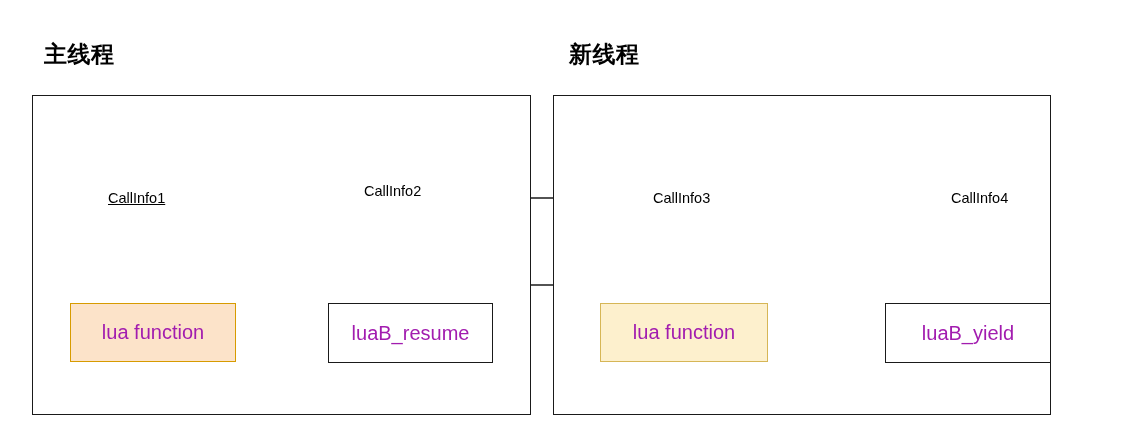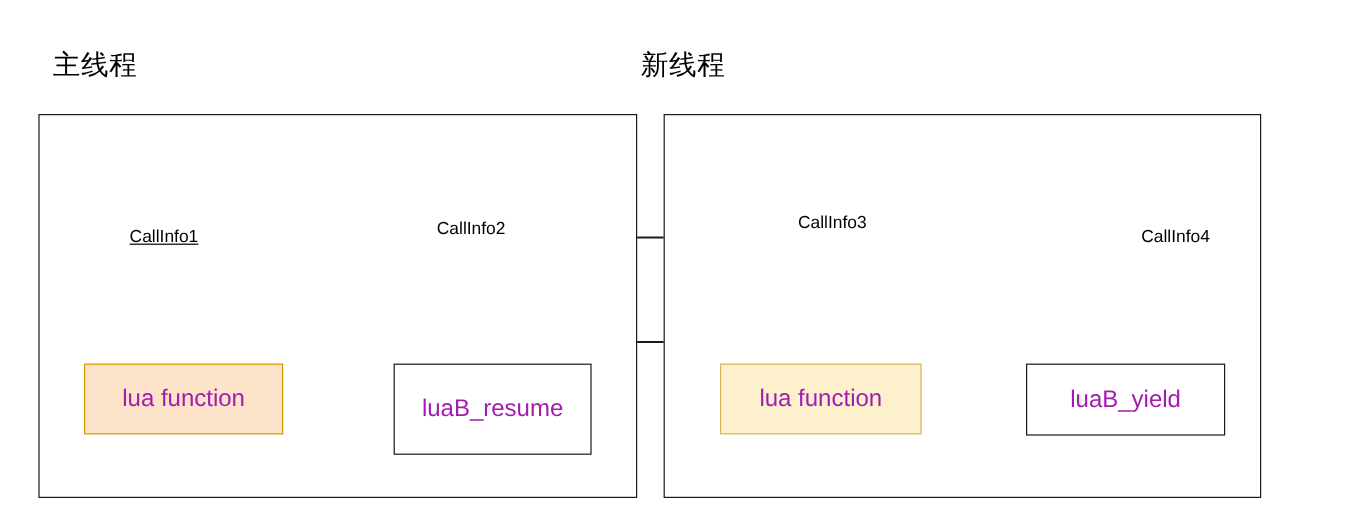--- a/index.html
+++ b/index.html
@@ -16,28 +16,28 @@
   }
   #canvas {
     position: absolute;
     left: 0; top: 0;
     width: 1128px;
     height: 434px;
   }
   .lane-title {
     position: absolute;
     font-size: 23px;
-    font-weight: normal;
+    font-weight: bold;
     color: #000000;
     letter-spacing: 0.5px;
     white-space: nowrap;
     line-height: 1;
   }
   #lane-title-main { left: 44px; top: 43px; }
-  #lane-title-new  { left: 534px; top: 43px; }
+  #lane-title-new  { left: 569px; top: 43px; }
 
   .lane-box {
     position: absolute;
     background: #ffffff;
     border: 1.6px solid #1a1a1a;
     box-sizing: border-box;
   }
   #lane-box-main { left: 32px; top: 95px; width: 499px; height: 320px; }
   #lane-box-new  { left: 553px; top: 95px; width: 498px; height: 320px; }
 
@@ -59,34 +59,34 @@
   .node-orange {
     background: #fce3c9;
     border: 1.7px solid #d79b00;
   }
   .node-yellow {
     background: #fdf0cd;
     border: 1.7px solid #d6b656;
   }
 
   #node-lua-function-main { left: 70px;  top: 255px; width: 166px; height: 59px; }
-  #node-luab-resume       { left: 328px; top: 255px; width: 165px; height: 76px; }
+  #node-luab-resume       { left: 328px; top: 255px; width: 165px; height: 60px; }
   #node-lua-function-new  { left: 600px; top: 255px; width: 168px; height: 59px; }
-  #node-luab-yield        { left: 855px; top: 255px; width: 166px; height: 60px; text-align: right; }
+  #node-luab-yield        { left: 885px; top: 255px; width: 166px; height: 60px; text-align: right; }
 
   .callinfo-label {
     position: absolute;
     font-size: 14.5px;
     color: #000000;
     white-space: nowrap;
     line-height: 1;
   }
   #callinfo-label-1 { left: 108px; top: 191px; text-decoration: underline; }
   #callinfo-label-2 { left: 364px; top: 184px; }
-  #callinfo-label-3 { left: 653px; top: 179px; margin-left: 12px; }
+  #callinfo-label-3 { left: 653px; top: 191px; }
   #callinfo-label-4 { left: 951px; top: 191px; }
 </style>
 </head>
 <body>
 
 <svg id="canvas" viewBox="0 0 1128 434" width="1128" height="434" xmlns="http://www.w3.org/2000/svg">
   <defs>
     <marker id="arrowhead" markerWidth="10" markerHeight="8" refX="9.2" refY="4" orient="auto" markerUnits="strokeWidth">
       <path d="M0,0.4 L10,4 L0,7.6 L2.4,4 Z" fill="#1a1a1a"></path>
     </marker>

